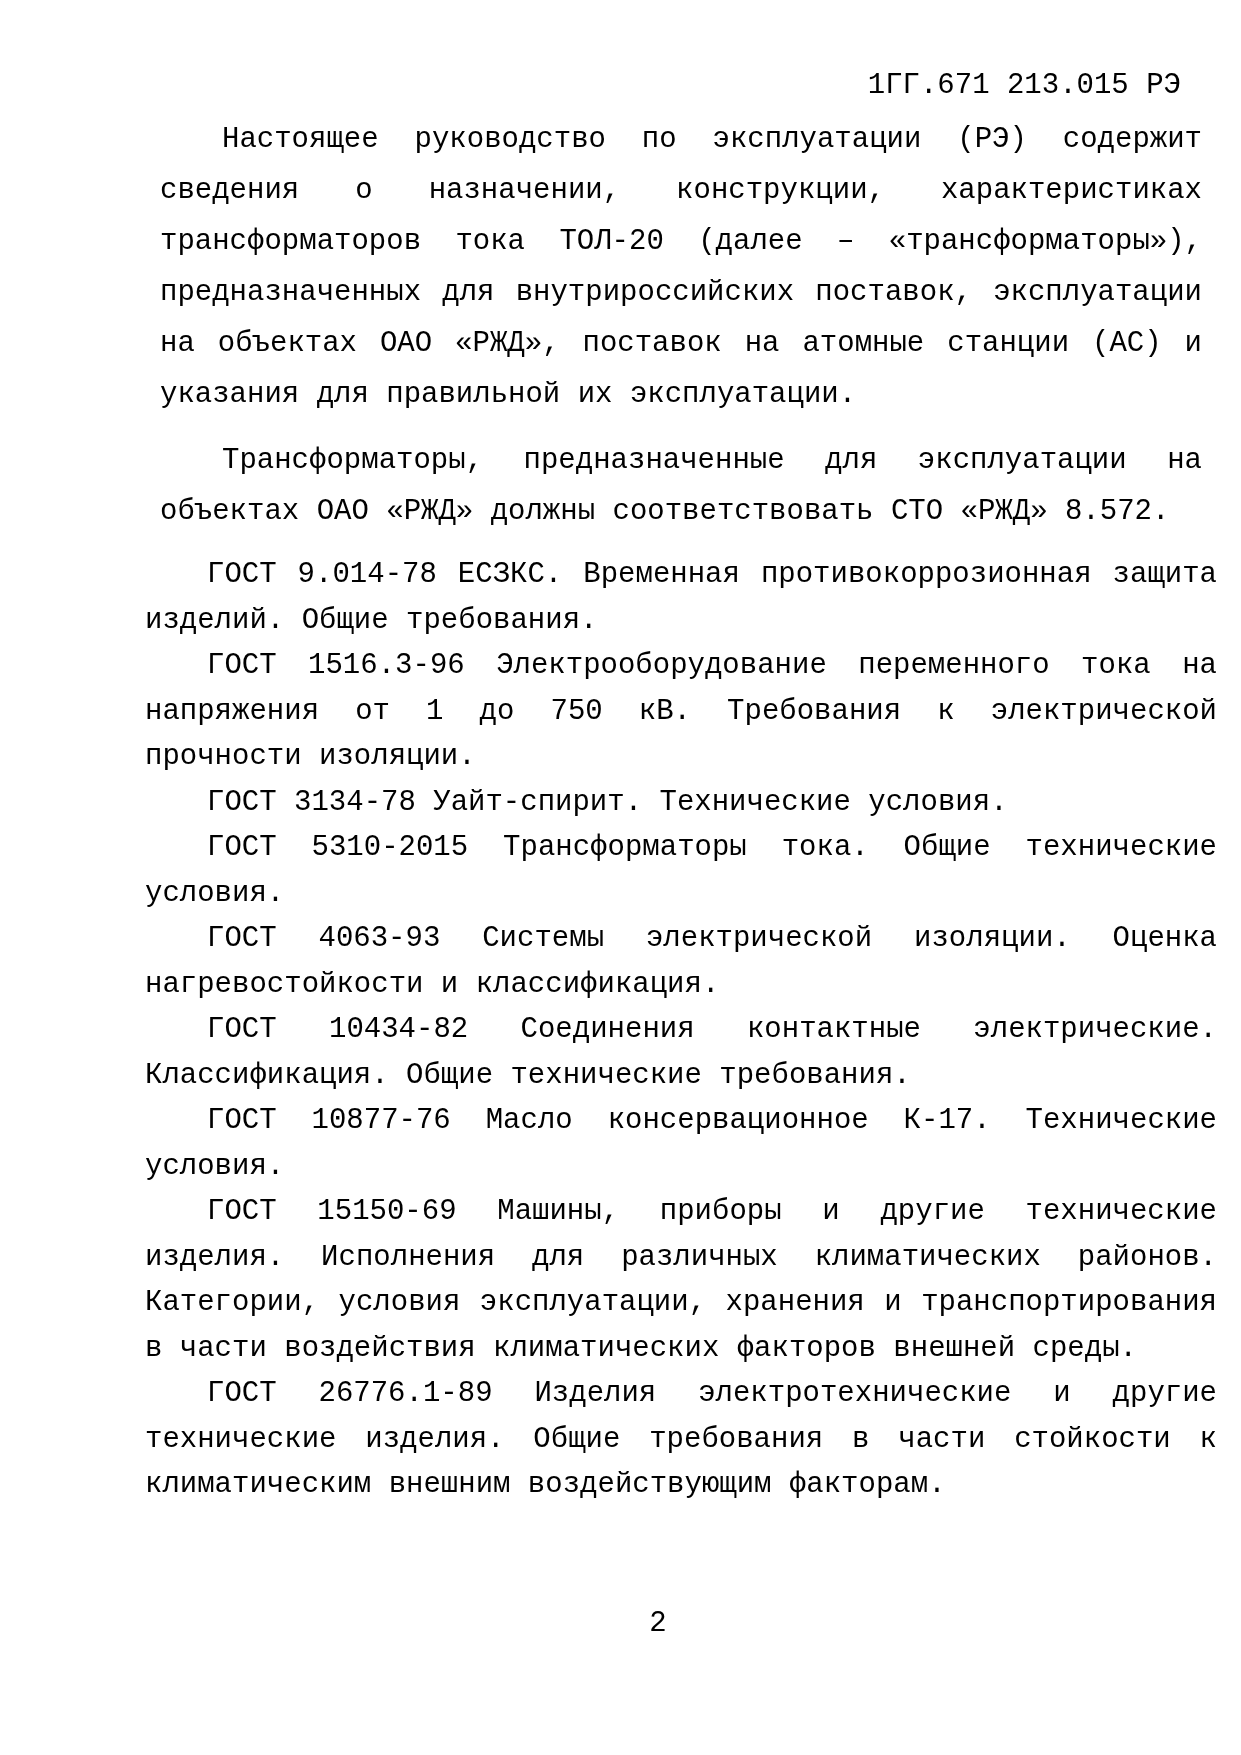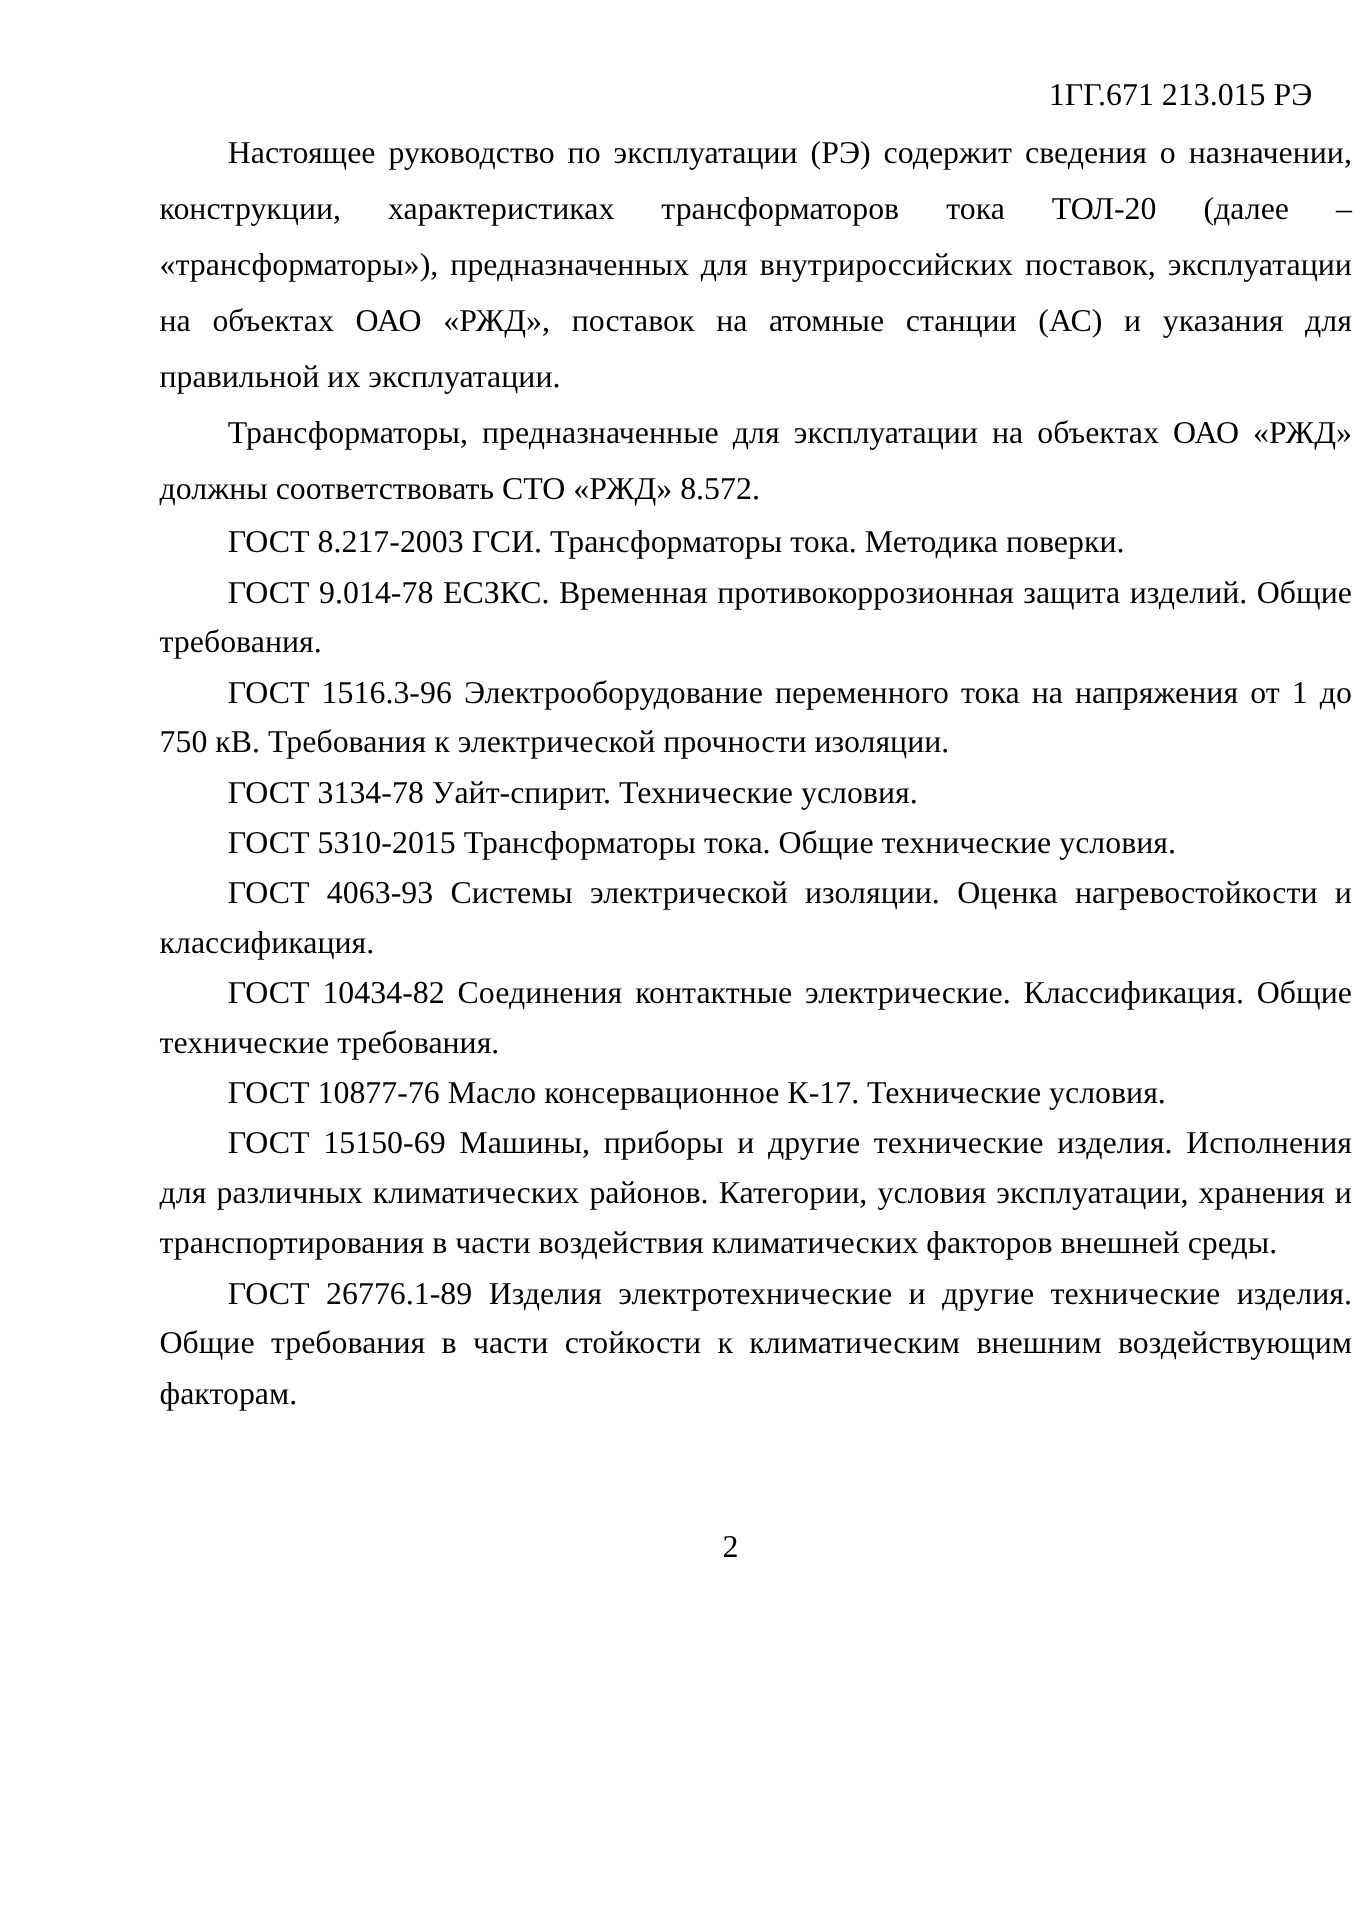--- a/index.html
+++ b/index.html
@@ -6,35 +6,35 @@
     margin: 0;
     padding: 0;
     background: #ffffff;
   }
   .page {
     position: relative;
     width: 1241px;
     height: 1755px;
     background: #ffffff;
     box-sizing: border-box;
-    padding: 63px 12px 0 145px;
-    font-family: Liberation Serif, serif;
+    padding: 63px 24px 0 145px;
+    font-family: Liberation Mono, monospace;
     font-size: 29px;
     color: #000000;
     overflow: hidden;
     border-radius: 29px;
   }
   .doc-code {
     text-align: right;
     line-height: 46px;
     padding-right: 36px;
     white-space: nowrap;
   }
   .intro-p {
-    margin: 0;
+    margin: 15px;
     text-indent: 62px;
     text-align: justify;
     line-height: 51px;
   }
   .intro-p.first {
     margin-top: 5px;
   }
   .sec-heading {
     margin: 25px 82px 18px 0;
     text-align: center;
@@ -66,21 +66,20 @@
 
 <div class="page">
 
   <div class="doc-code">1ГГ.671 213.015 РЭ</div>
 
   <p class="intro-p first">Настоящее руководство по эксплуатации (РЭ) содержит сведения о назначении, конструкции, характеристиках трансформаторов тока ТОЛ-20 (далее – «трансформаторы»), предназначенных для внутрироссийских поставок, эксплуатации на объектах ОАО «РЖД», поставок на атомные станции (АС) и указания для правильной их эксплуатации.</p>
   <p class="intro-p">Трансформаторы, предназначенные для эксплуатации на объектах ОАО «РЖД» должны соответствовать СТО «РЖД» 8.572.</p>
 
 
 
-  <p class="body-p">ГОСТ 8.217-2003 ГСИ. Трансформаторы тока. Методика поверки.</p>
   <p class="body-p">ГОСТ 9.014-78 ЕСЗКС. Временная противокоррозионная защита изделий. Общие требования.</p>
   <p class="body-p">ГОСТ 1516.3-96 Электрооборудование переменного тока на напряжения от 1 до 750 кВ. Требования к электрической прочности изоляции.</p>
   <p class="body-p">ГОСТ 3134-78 Уайт-спирит. Технические условия.</p>
   <p class="body-p">ГОСТ 5310-2015 Трансформаторы тока. Общие технические условия.</p>
   <p class="body-p">ГОСТ 4063-93 Системы электрической изоляции. Оценка нагревостойкости и классификация.</p>
   <p class="body-p">ГОСТ 10434-82 Соединения контактные электрические. Классификация. Общие технические требования.</p>
   <p class="body-p">ГОСТ 10877-76 Масло консервационное К-17. Технические условия.</p>
   <p class="body-p">ГОСТ 15150-69 Машины, приборы и другие технические изделия. Исполнения для различных климатических районов. Категории, условия эксплуатации, хранения и транспортирования в части воздействия климатических факторов внешней среды.</p>
   <p class="body-p">ГОСТ 26776.1-89 Изделия электротехнические и другие технические изделия. Общие требования в части стойкости к климатическим внешним воздействующим факторам.</p>
 

